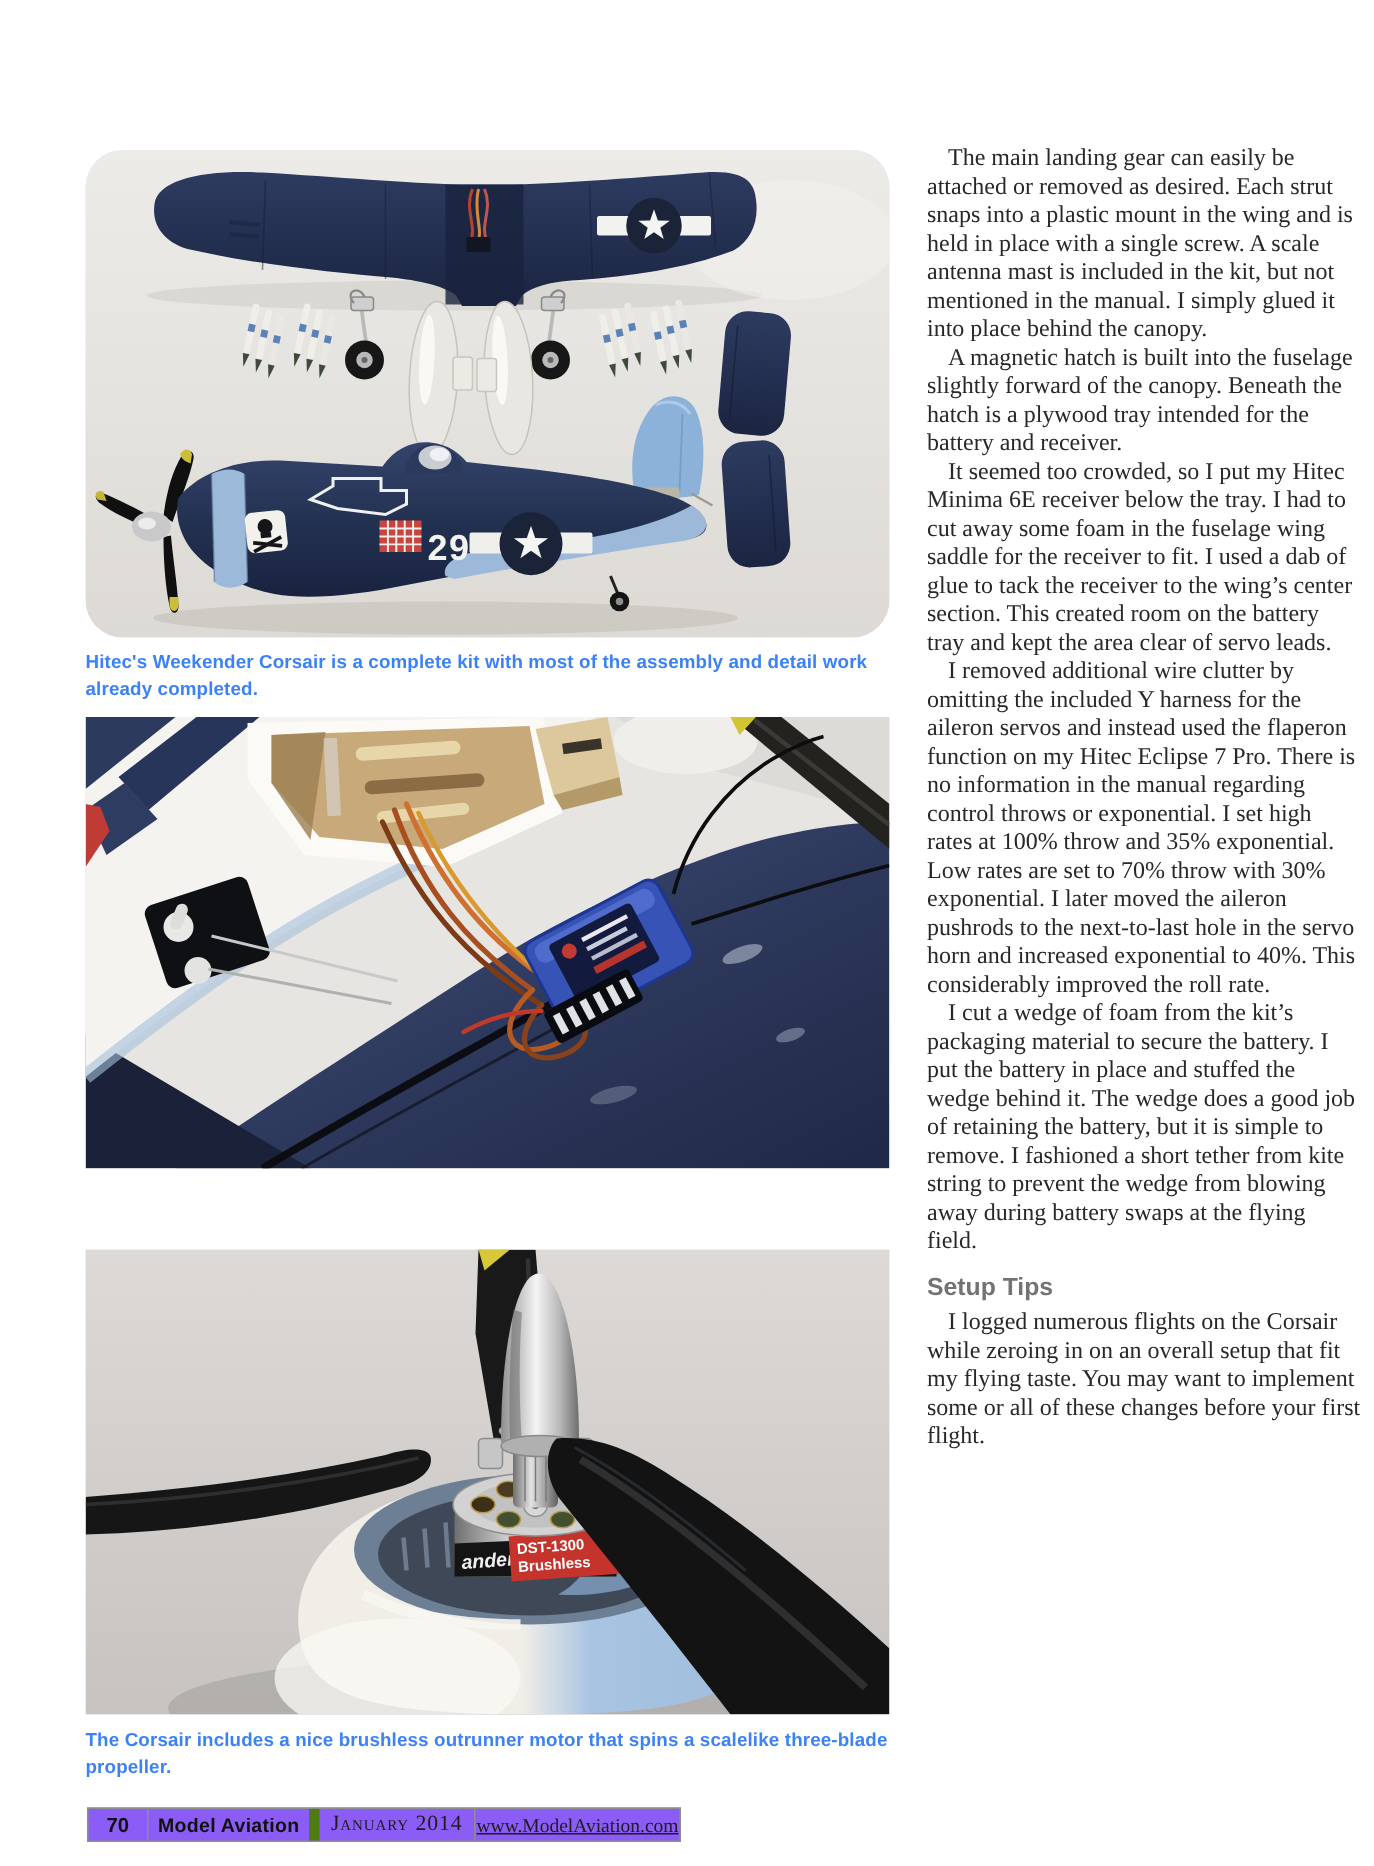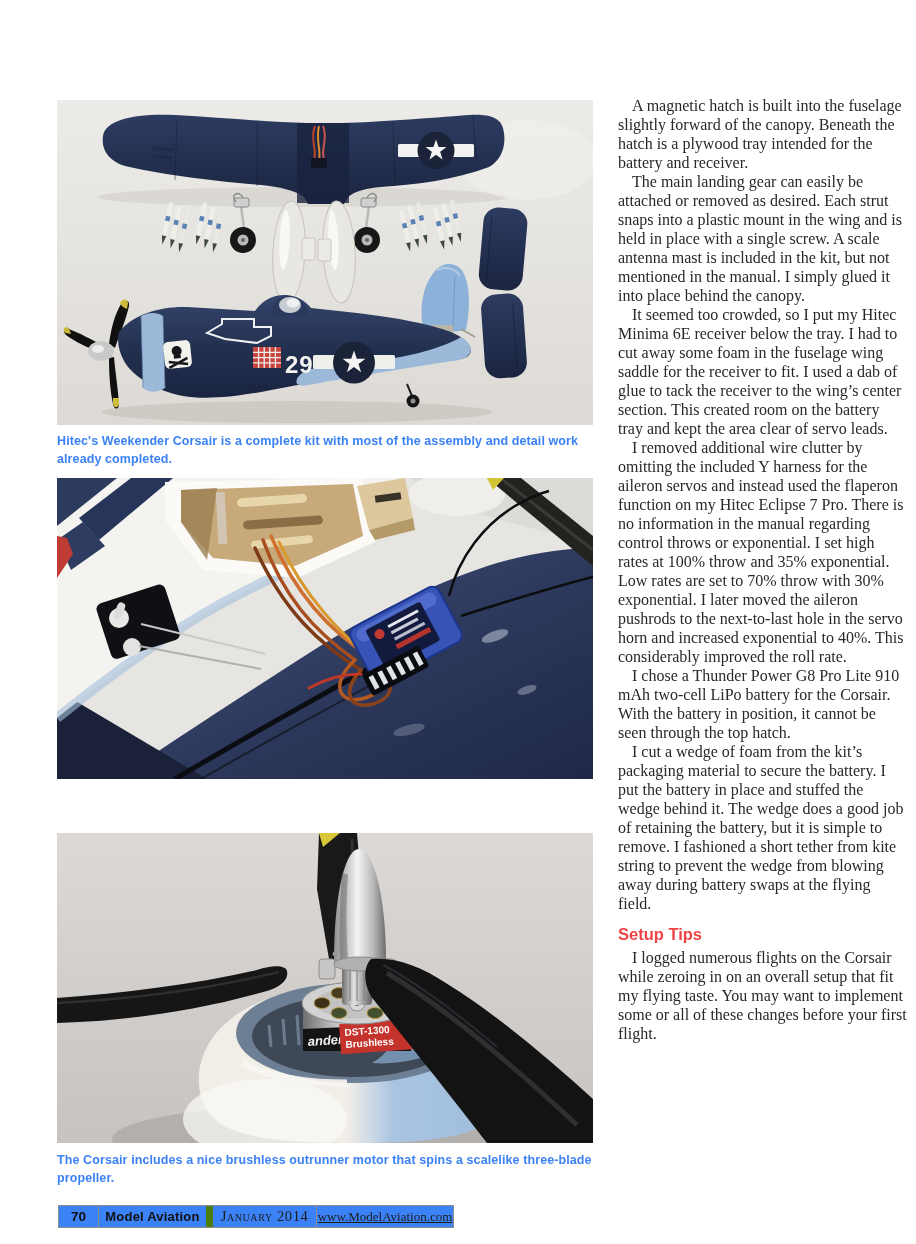--- a/index.html
+++ b/index.html
@@ -1,33 +1,33 @@
 <!DOCTYPE html>
 <html><head>
 <meta charset="utf-8">
 <style>
   html,body{margin:0;padding:0;background:#ffffff;}
   #page{position:relative;width:916px;height:1244px;background:#fff;overflow:hidden;
         font-family:"Liberation Sans",sans-serif;}
   .ph{position:absolute;left:57px;margin:0;width:536px;overflow:hidden;background:#e8e6e2;}
-  #ph1{top:100px;height:325px;}
+  #ph1{top:100px;height:325px;border-radius:25px;}
   #ph2{top:478px;height:301px;}
   #ph3{top:833px;height:310px;}
   .ph svg{display:block;}
   .cap{position:absolute;left:57px;width:536px;margin:0;
        font:700 12.5px/18px "Liberation Sans",sans-serif;color:#3b82f6;letter-spacing:.1px;}
   #cap1{top:432px;}
   #cap2{top:787px;}
   #cap3{top:1151px;}
   .col{position:absolute;left:618px;top:96px;width:289px;
        font-family:"Liberation Serif",serif;font-size:16px;line-height:19px;color:#282828;}
   .col p{margin:0;text-indent:14px;}
-  .col h2{margin:11px 0 4px 0;font:bold 16.5px/20px "Liberation Sans",sans-serif;color:#ef4444;}
+  .col h2{margin:11px 0 4px 0;font:bold 16.5px/20px "Liberation Sans",sans-serif;color:#737373;}
   .footer{position:absolute;left:58px;top:1205px;width:396px;height:23px;box-sizing:border-box;
-          border:1px solid #8e8e8e;display:flex;align-items:stretch;background:#3b82f6;}
+          border:1px solid #8e8e8e;display:flex;align-items:stretch;background:#8b5cf6;}
   .fcell{display:flex;align-items:center;justify-content:center;box-sizing:border-box;height:100%;}
   .fc1{width:40px;border-right:1px solid #8e8e8e;font:bold 13.5px "Liberation Sans",sans-serif;color:#111;}
   .fc2{width:114px;border-right:7px solid #4d7c0f;font:bold 13px "Liberation Sans",sans-serif;color:#111;letter-spacing:.2px;}
   .fc3{width:104px;border-right:1px solid #8e8e8e;font:14.5px "Liberation Serif",serif;
        font-variant:small-caps;letter-spacing:.6px;color:#1d1d1d;}
   .fc4{flex:1;font:13px "Liberation Serif",serif;color:#1d1d1d;text-decoration:underline;}
 </style>
 </head>
 <body>
 
@@ -397,25 +397,24 @@
       <g>
         <path d="M314,126 C338,124 362,132 392,152 C440,182 492,226 536,266 L536,310 L430,310 C390,258 348,206 316,166 C306,152 306,134 314,126 Z" fill="#131313"></path>
         <path d="M330,140 C390,176 460,236 520,292" stroke="#2f2f2f" stroke-width="5" fill="none"></path>
         <path d="M326,132 C360,150 400,180 440,214" stroke="#3a4350" stroke-width="2" opacity=".5" fill="none"></path>
       </g>
     </svg>
   </figure>
   <figcaption class="cap" id="cap3">The Corsair includes a nice brushless outrunner motor that spins a scalelike three-blade propeller.</figcaption>
 
   <div class="col">
+    <p>The main landing gear can easily be attached or removed as desired. Each strut snaps into a plastic mount in the wing and is held in place with a single screw. A scale antenna mast is included in the kit, but not mentioned in the manual. I simply glued it into place behind the canopy.</p>
     <p>A magnetic hatch is built into the fuselage slightly forward of the canopy. Beneath the hatch is a plywood tray intended for the battery and receiver.</p>
-    <p>The main landing gear can easily be attached or removed as desired. Each strut snaps into a plastic mount in the wing and is held in place with a single screw. A scale antenna mast is included in the kit, but not mentioned in the manual. I simply glued it into place behind the canopy.</p>
     <p>It seemed too crowded, so I put my Hitec Minima 6E receiver below the tray. I had to cut away some foam in the fuselage wing saddle for the receiver to fit. I used a dab of glue to tack the receiver to the wing’s center section. This created room on the battery tray and kept the area clear of servo leads.</p>
     <p>I removed additional wire clutter by omitting the included Y harness for the aileron servos and instead used the flaperon function on my Hitec Eclipse 7 Pro. There is no information in the manual regarding control throws or exponential. I set high rates at 100% throw and 35% exponential. Low rates are set to 70% throw with 30% exponential. I later moved the aileron pushrods to the next-to-last hole in the servo horn and increased exponential to 40%. This considerably improved the roll rate.</p>
-    <p>I chose a Thunder Power G8 Pro Lite 910 mAh two-cell LiPo battery for the Corsair. With the battery in position, it cannot be seen through the top hatch.</p>
     <p>I cut a wedge of foam from the kit’s packaging material to secure the battery. I put the battery in place and stuffed the wedge behind it. The wedge does a good job of retaining the battery, but it is simple to remove. I fashioned a short tether from kite string to prevent the wedge from blowing away during battery swaps at the flying field.</p>
     <h2>Setup Tips</h2>
     <p>I logged numerous flights on the Corsair while zeroing in on an overall setup that fit my flying taste. You may want to implement some or all of these changes before your first flight.</p>
   </div>
 
   <div class="footer">
     <div class="fcell fc1">70</div>
     <div class="fcell fc2">Model Aviation</div>
     <div class="fcell fc3">January 2014</div>
     <div class="fcell fc4">www.ModelAviation.com</div>

